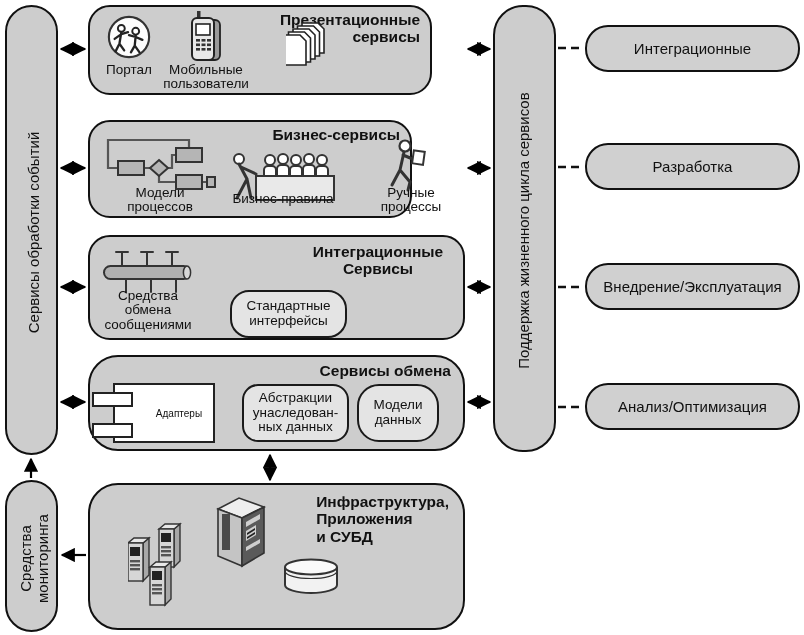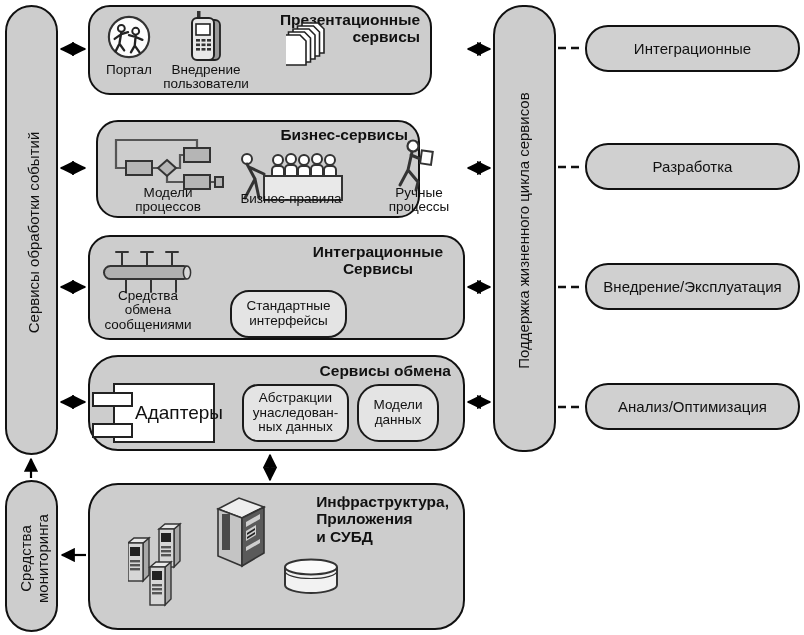--- a/index.html
+++ b/index.html
@@ -12,21 +12,21 @@
          transform:rotate(-90deg);font-size:15px;line-height:1.1;text-align:center;white-space:pre-line;}
   .title{position:absolute;font-weight:bold;font-size:15.5px;line-height:1.12;white-space:pre-line;}
   .lbl{position:absolute;font-size:13.5px;line-height:1.06;text-align:center;white-space:pre-line;}
   .pill{position:absolute;background:#e4e4e4;border:2px solid #1a1a1a;border-radius:19px;display:flex;
         align-items:center;justify-content:center;text-align:center;white-space:pre-line;
         font-size:13.5px;line-height:1.08;box-sizing:border-box;}
   .lifecycle{position:absolute;left:585px;width:215px;height:47px;background:#d0d0d0;border:2.5px solid #111;
         border-radius:23px;display:flex;align-items:center;justify-content:center;font-size:15px;box-sizing:border-box;}
   .icon{position:absolute;}
   .adapter-rect{position:absolute;background:#fff;border:2px solid #222;box-sizing:border-box;
-        display:flex;align-items:center;justify-content:center;font-size:19px;padding-left:30px;}
+        display:flex;align-items:center;justify-content:center;font-size:10px;padding-left:30px;}
   .adapter-tab{position:absolute;background:#fff;border:2px solid #222;box-sizing:border-box;}
   svg.overlay{position:absolute;left:0;top:0;pointer-events:none;}
 </style>
 </head>
 <body>
 
 <div id="stage">
 
   <div class="rail" style="left:5px;top:5px;width:53px;height:450px;">
     <div class="vtext" style="left:-198.5px;top:198.5px;width:450px;height:53px;position:relative;">Сервисы обработки событий</div>
@@ -60,34 +60,34 @@
           <rect x="15.5" y="30" width="4" height="2.6"></rect>
           <rect x="21" y="30" width="4" height="2.6"></rect>
         <rect x="10" y="34.5" width="4" height="2.6"></rect>
           <rect x="15.5" y="34.5" width="4" height="2.6"></rect>
           <rect x="21" y="34.5" width="4" height="2.6"></rect>
         <rect x="10" y="39" width="4" height="2.6"></rect>
           <rect x="15.5" y="39" width="4" height="2.6"></rect>
           <rect x="21" y="39" width="4" height="2.6"></rect>
       </g>
     </svg>
-    <div class="lbl" style="left:66px;top:56px;width:100px;">Внедрение
+    <div class="lbl" style="left:66px;top:56px;width:100px;">Мобильные
 пользователи</div>
     <svg class="icon" style="left:196px;top:14px;" width="50" height="50" viewBox="0 0 50 50">
       <g stroke="#222" stroke-width="1.6" fill="#fff">
         <path d="M20,2 h12 l6,6 v24 h-22 v-30 z"></path>
         <path d="M15.5,5 h12 l6,6 v24 h-22 v-30 z"></path>
         <path d="M11,8 h12 l6,6 v24 h-22 v-30 z"></path>
         <path d="M6.5,11 h12 l6,6 v24 h-22 v-30 z"></path>
         <path d="M2,14 h12 l6,6 v24 h-22 v-30 z"></path>
       </g>
     </svg>
   </div>
 
-  <div class="box" style="left:96px;top:120px;width:324px;height:98px;">
+  <div class="box" style="left:88px;top:120px;width:324px;height:98px;">
     <div class="title" style="right:10px;top:4px;text-align:right;">Бизнес-сервисы</div>
     <svg class="icon" style="left:8px;top:10px;" width="118" height="62" viewBox="0 0 118 62">
       <path d="M20,36 H10 V8 H91 V16" fill="none" stroke="#555" stroke-width="2.2"></path>
       <path d="M46,36 H52 M70,36 H74 V23 H78 M61,44 V50 H78 M104,50 H109" fill="none" stroke="#555" stroke-width="2.2"></path>
       <g fill="#b5b5b5" stroke="#333" stroke-width="2">
         <rect x="20" y="29" width="26" height="14"></rect>
         <rect x="78" y="16" width="26" height="14"></rect>
         <rect x="78" y="43" width="26" height="14"></rect>
         <polygon points="61,28 70,36 61,44 52,36"></polygon>
         <rect x="109" y="45" width="8" height="10"></rect>

